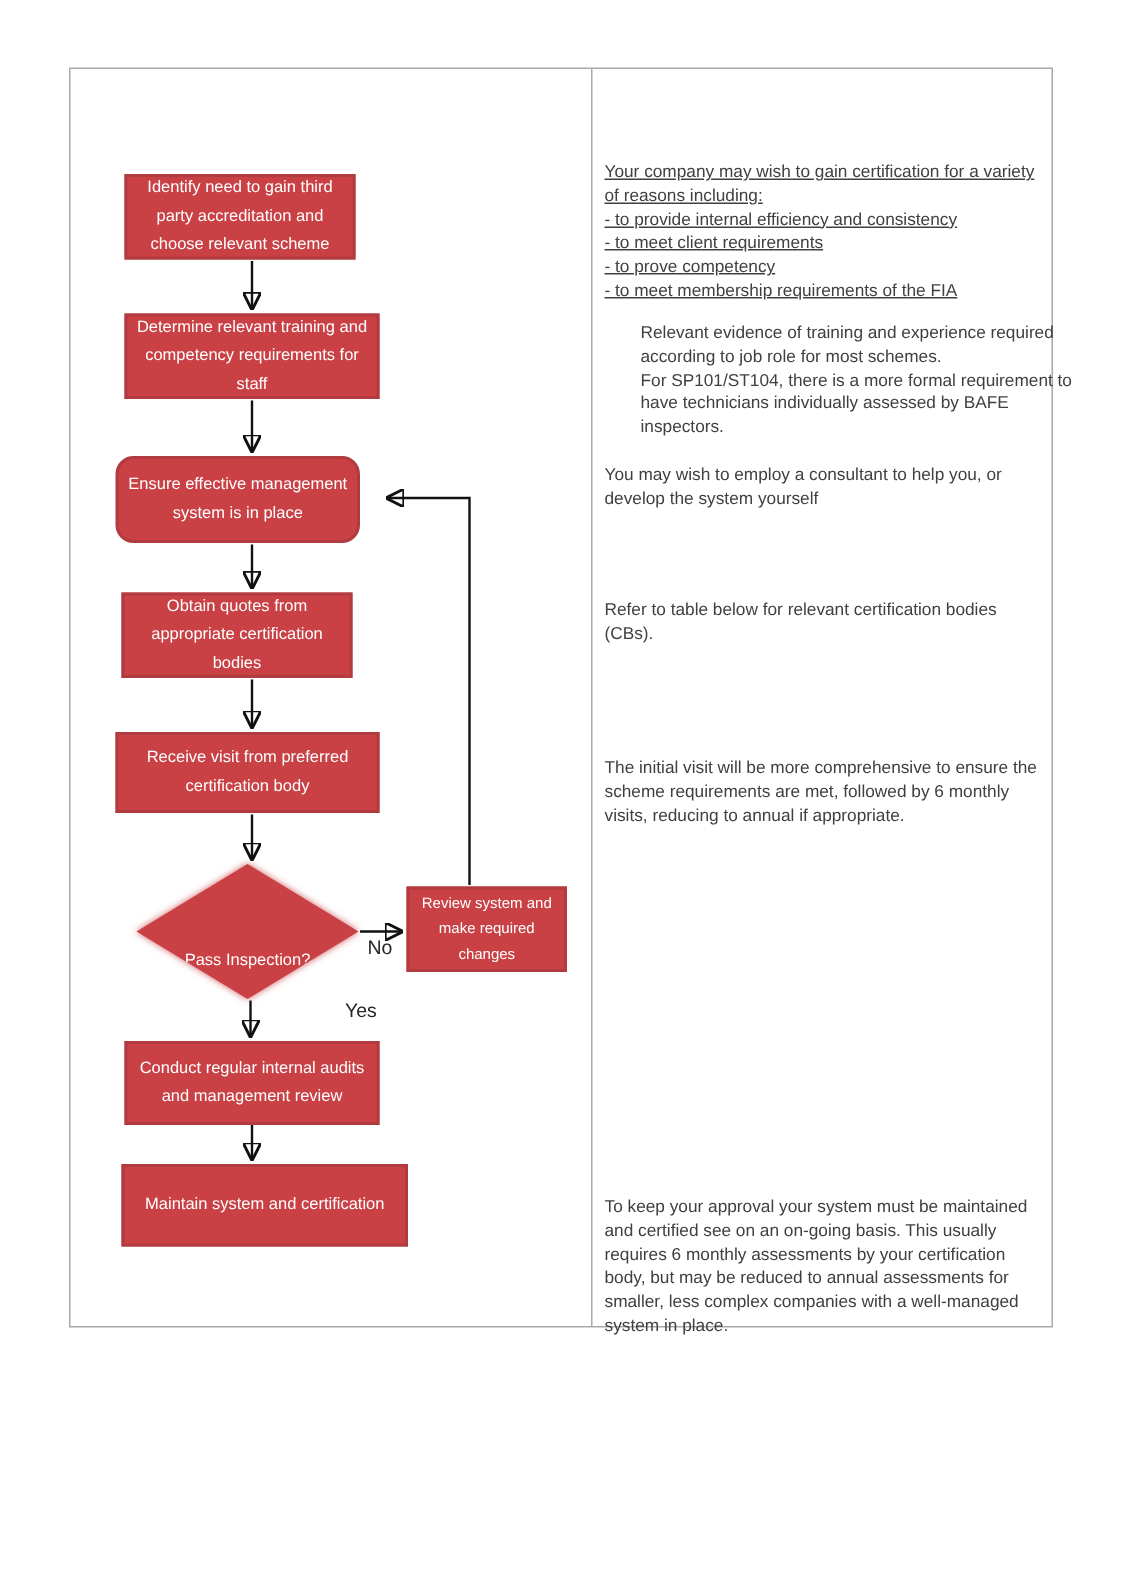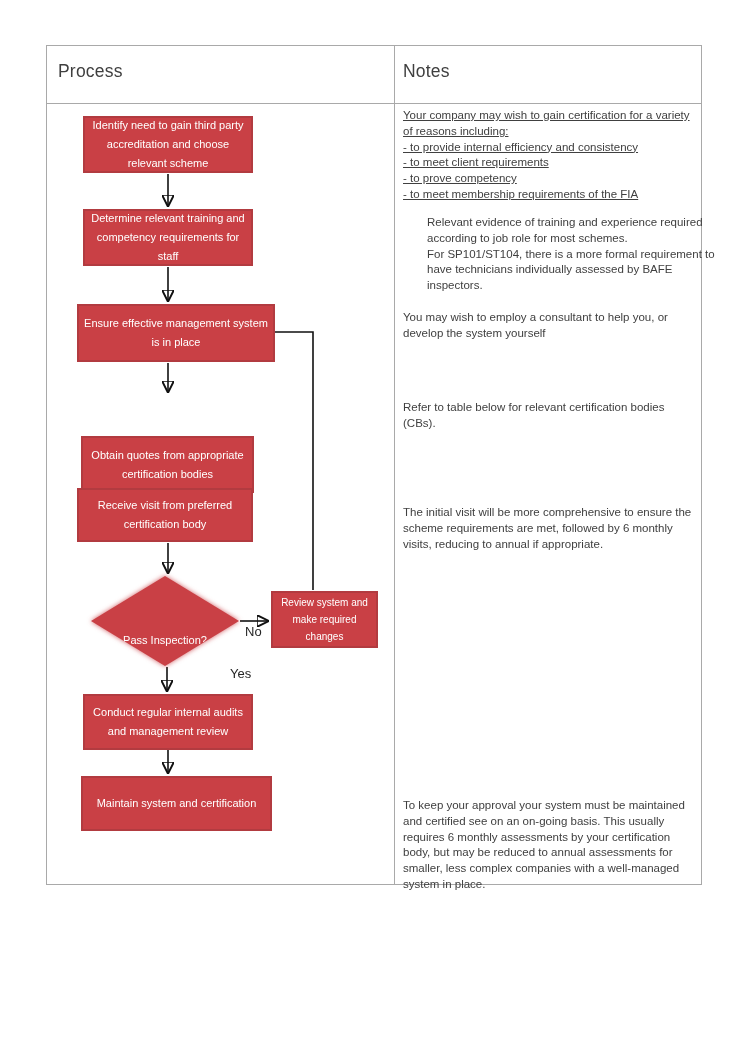--- a/index.html
+++ b/index.html
@@ -70,41 +70,37 @@
     white-space:pre-line;
   }
   .n1{top:62px;text-decoration:underline;}
   .n2{top:169px;margin-left:24px;}
   .n3{top:264px;}
   .n4{top:354px;}
   .n5{top:459px;}
   .n6{top:752px;}
 
   
-  .b-identify{left:36px;top:70px;width:170px;height:57px;align-items:center;}
+  .b-identify{left:36px;top:70px;width:154px;height:57px;align-items:center;}
   .b-determine{left:36px;top:163px;width:170px;height:57px;}
-  .b-ensure{left:30px;top:258px;width:198px;height:58px;}
-  .b-obtain{left:34px;top:349px;width:173px;height:57px;margin-top:41px;}
+  .b-ensure{left:30px;top:258px;width:163px;height:58px;border-radius:12px;}
+  .b-obtain{left:34px;top:349px;width:154px;height:57px;}
   .b-receive{left:30px;top:442px;width:176px;height:54px;}
   .b-review{left:224px;top:545px;width:107px;height:57px;font-size:10px;}
   .b-conduct{left:36px;top:648px;width:170px;height:56px;}
   .b-maintain{left:34px;top:730px;width:191px;height:55px;}
 </style>
 </head>
 <body>
 
 <div class="sheet">
   <div class="frame">
 
     <div class="col-divider"></div>
 
-    <div class="header-row">
-      <div class="hdr process">Process</div>
-      <div class="hdr notes">Notes</div>
-    </div>
 
     <svg class="connectors" viewBox="0 0 656 840" xmlns="http://www.w3.org/2000/svg">
       <defs>
         <marker id="arw" viewBox="0 0 10 10" refX="8.5" refY="5" markerWidth="7.5" markerHeight="7.5" orient="auto-start-reverse">
           <path d="M0,0 L10,5 L0,10 z" fill="#111111" stroke="none"></path>
         </marker>
       </defs>
       <line x1="121" y1="128" x2="121" y2="159" marker-end="url(#arw)"></line>
       <line x1="121" y1="221" x2="121" y2="254" marker-end="url(#arw)"></line>
       <line x1="121" y1="317" x2="121" y2="345" marker-end="url(#arw)"></line>

